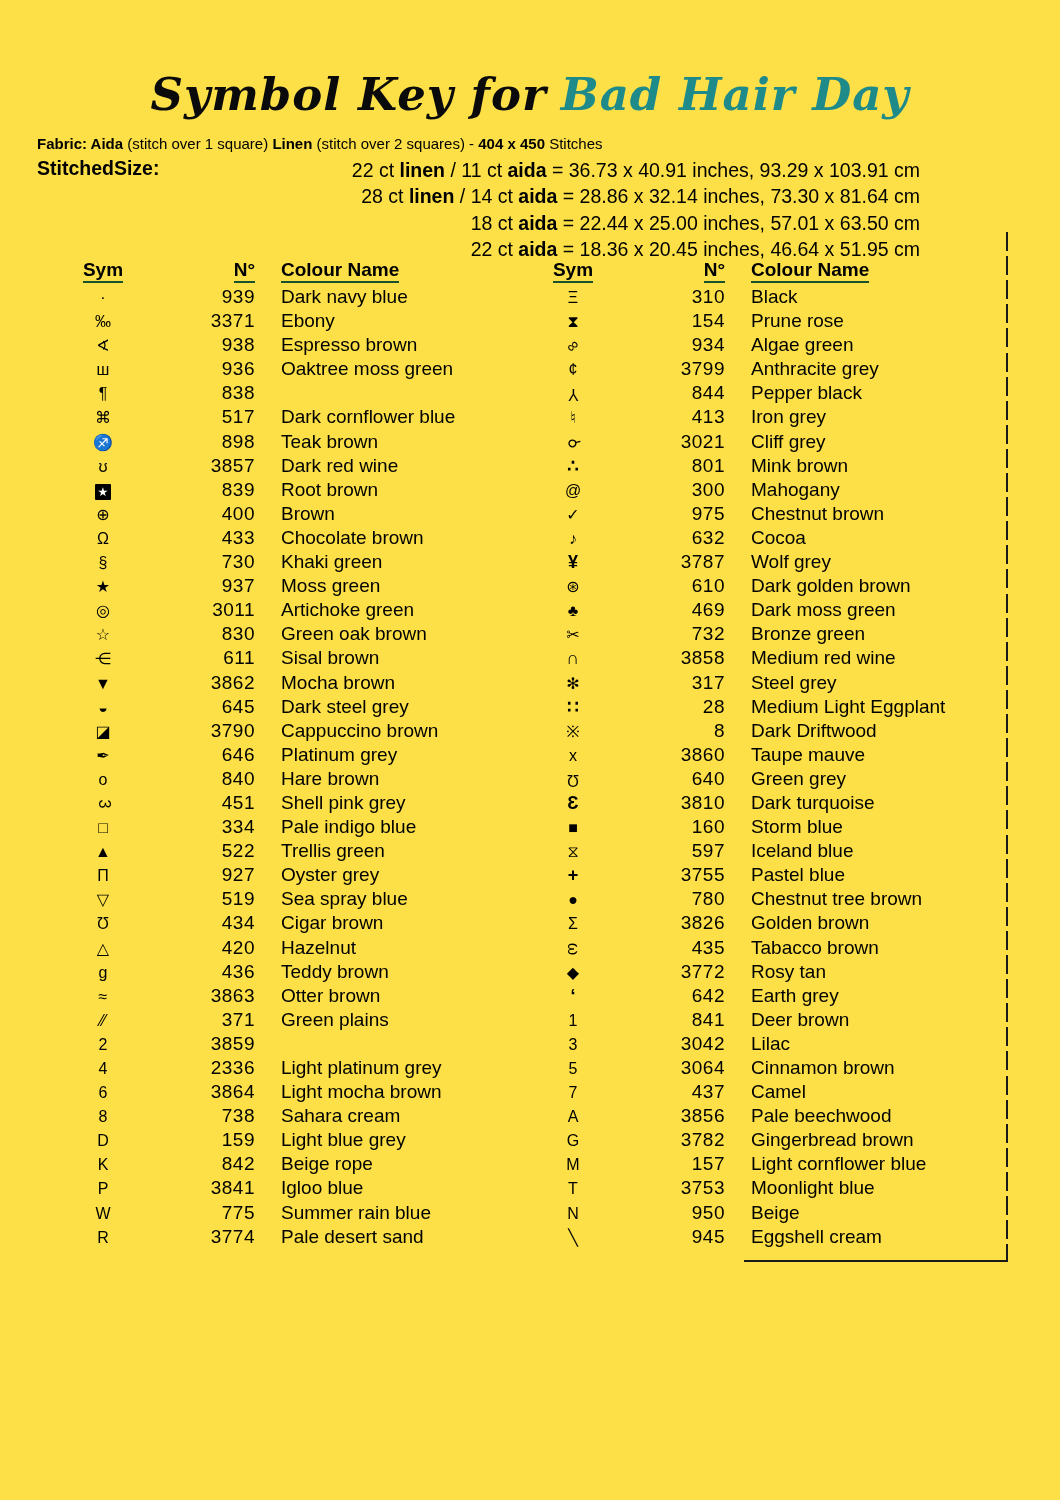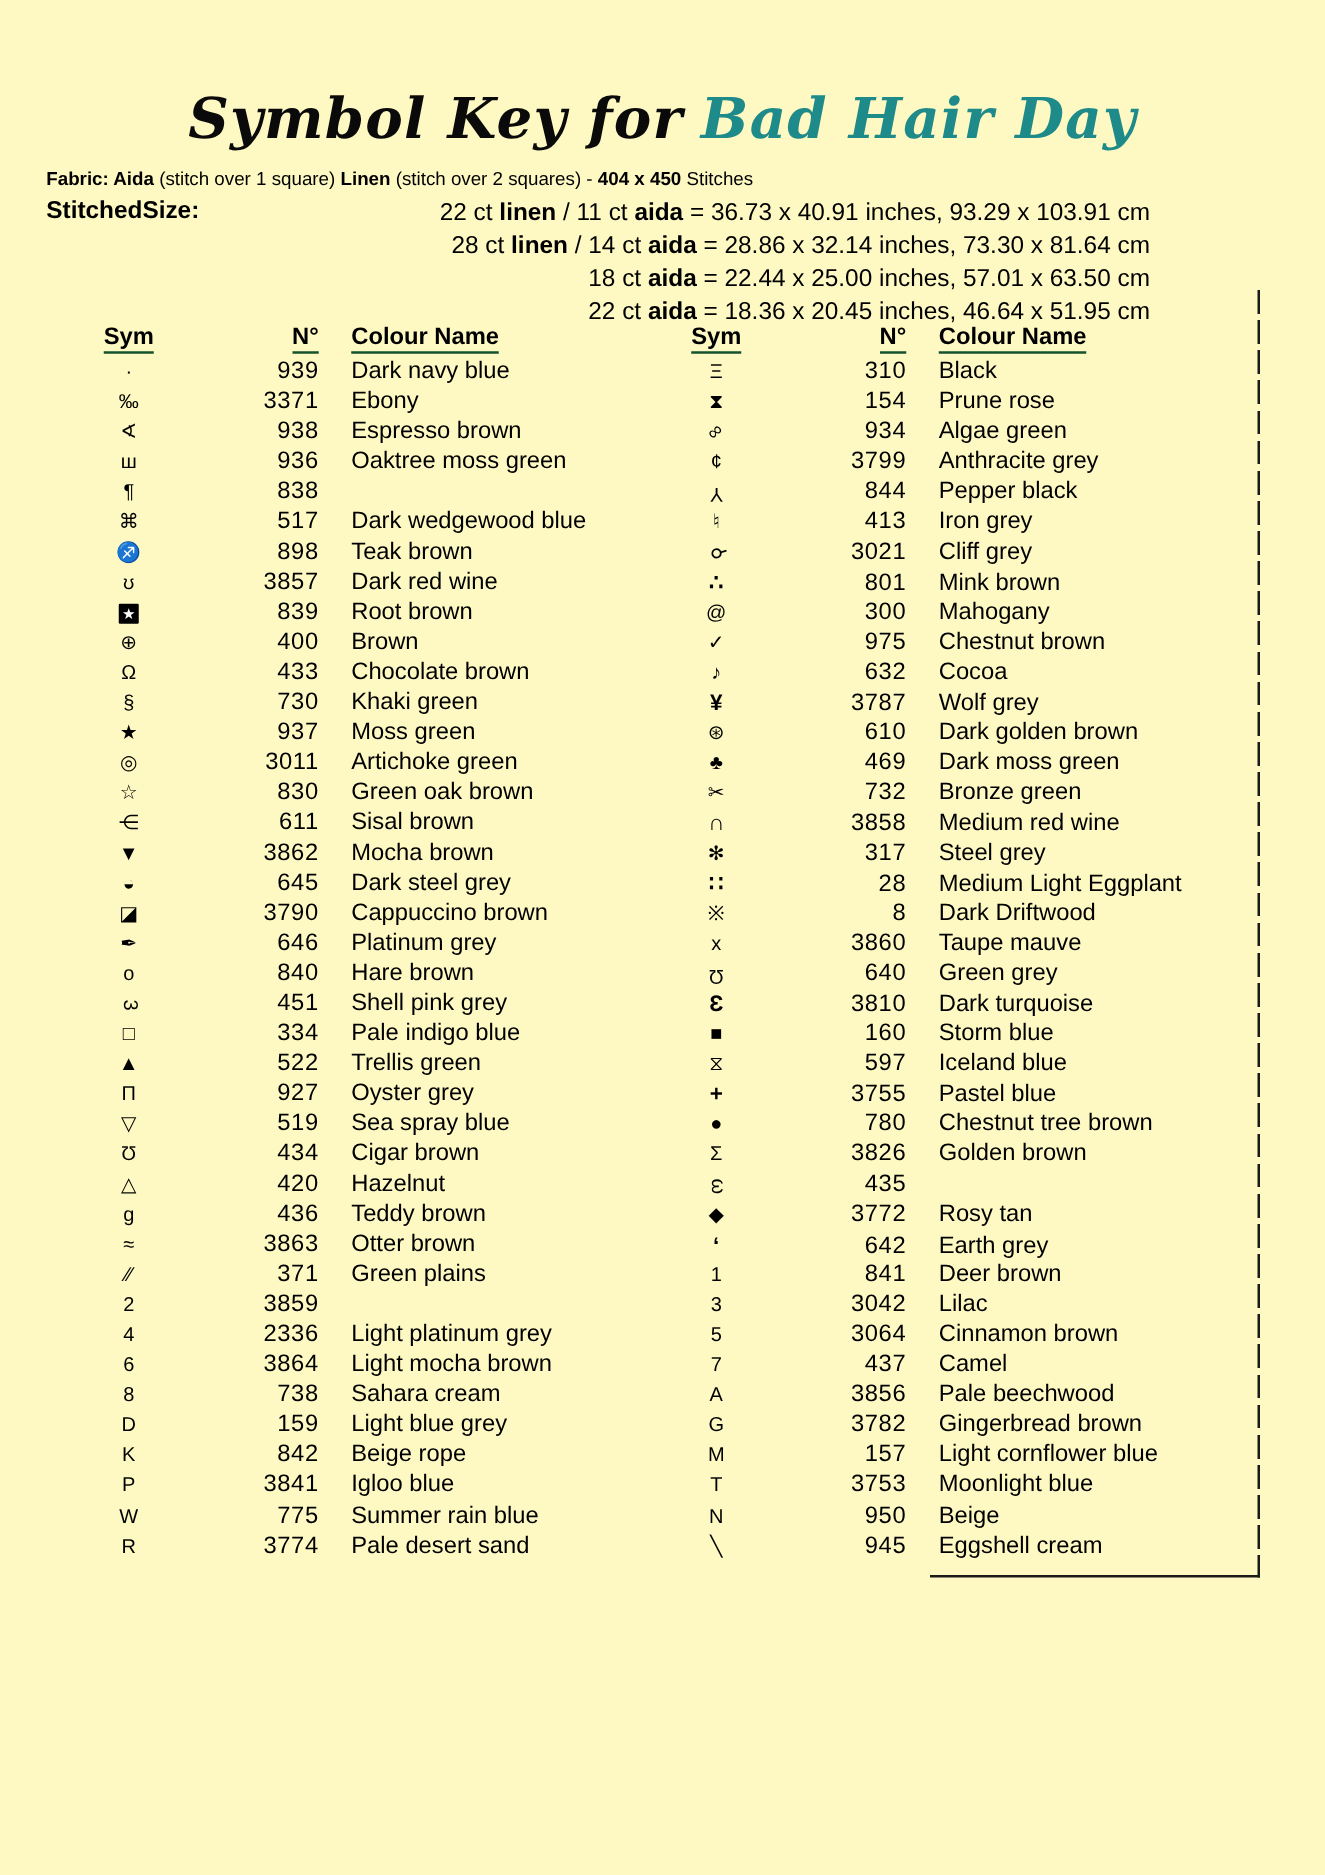--- a/index.html
+++ b/index.html
@@ -1,19 +1,19 @@
 <!DOCTYPE html>
 <html><head>
 <meta charset="utf-8">
 <style>
   html,body{margin:0;padding:0;background:#e8e8e8;}
   .page{
     position:relative;
     width:1060px;height:1500px;
-    background:#fef9c3;
+    background:#fde047;
     font-family:"Liberation Sans", sans-serif;
     color:#000;
     overflow:hidden;
   }
   
   .title{
     position:absolute; top:68px; left:0; width:100%;
     text-align:center;
     font-family:"DejaVu Serif", serif;
     font-style:italic; font-weight:700;
@@ -120,21 +120,21 @@
           <span class="kno">936</span>
           <span class="kname">Oaktree moss green</span>
         </div>
         <div class="krow">
           <span class="ksym"><span class="g">¶</span></span>
           <span class="kno">838</span>
         </div>
         <div class="krow">
           <span class="ksym"><span class="g">⌘</span></span>
           <span class="kno">517</span>
-          <span class="kname">Dark wedgewood blue</span>
+          <span class="kname">Dark cornflower blue</span>
         </div>
         <div class="krow">
           <span class="ksym"><span class="g">♐</span></span>
           <span class="kno">898</span>
           <span class="kname">Teak brown</span>
         </div>
         <div class="krow">
           <span class="ksym"><span class="g">ʊ</span></span>
           <span class="kno">3857</span>
           <span class="kname">Dark red wine</span>
@@ -439,20 +439,21 @@
           <span class="kname">Chestnut tree brown</span>
         </div>
         <div class="krow">
           <span class="ksym"><span class="g">Σ</span></span>
           <span class="kno">3826</span>
           <span class="kname">Golden brown</span>
         </div>
         <div class="krow">
           <span class="ksym"><span class="g" style="transform: rotate(90deg);">ω</span></span>
           <span class="kno">435</span>
+          <span class="kname">Tabacco brown</span>
         </div>
         <div class="krow">
           <span class="ksym"><span class="g">◆</span></span>
           <span class="kno">3772</span>
           <span class="kname">Rosy tan</span>
         </div>
         <div class="krow">
           <span class="ksym"><span class="g bold">‘</span></span>
           <span class="kno">642</span>
           <span class="kname">Earth grey</span>

